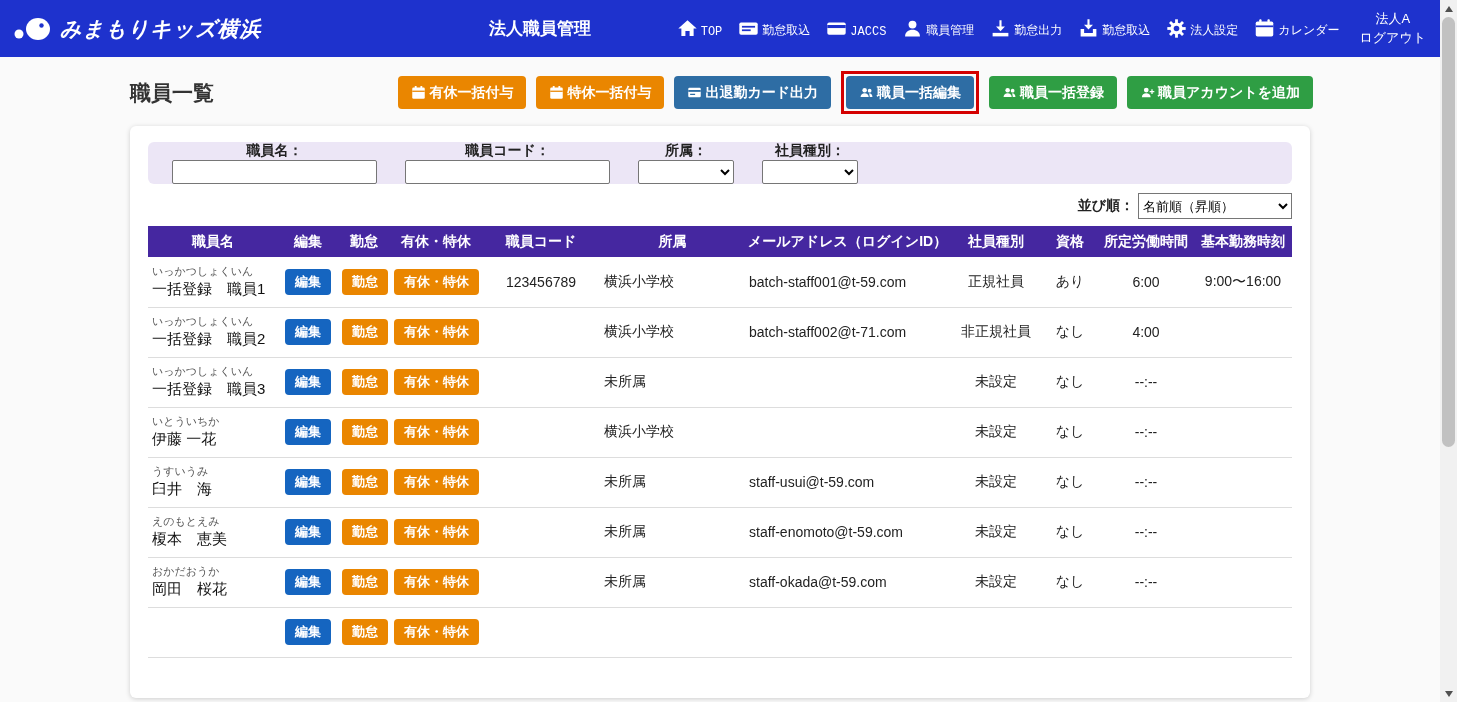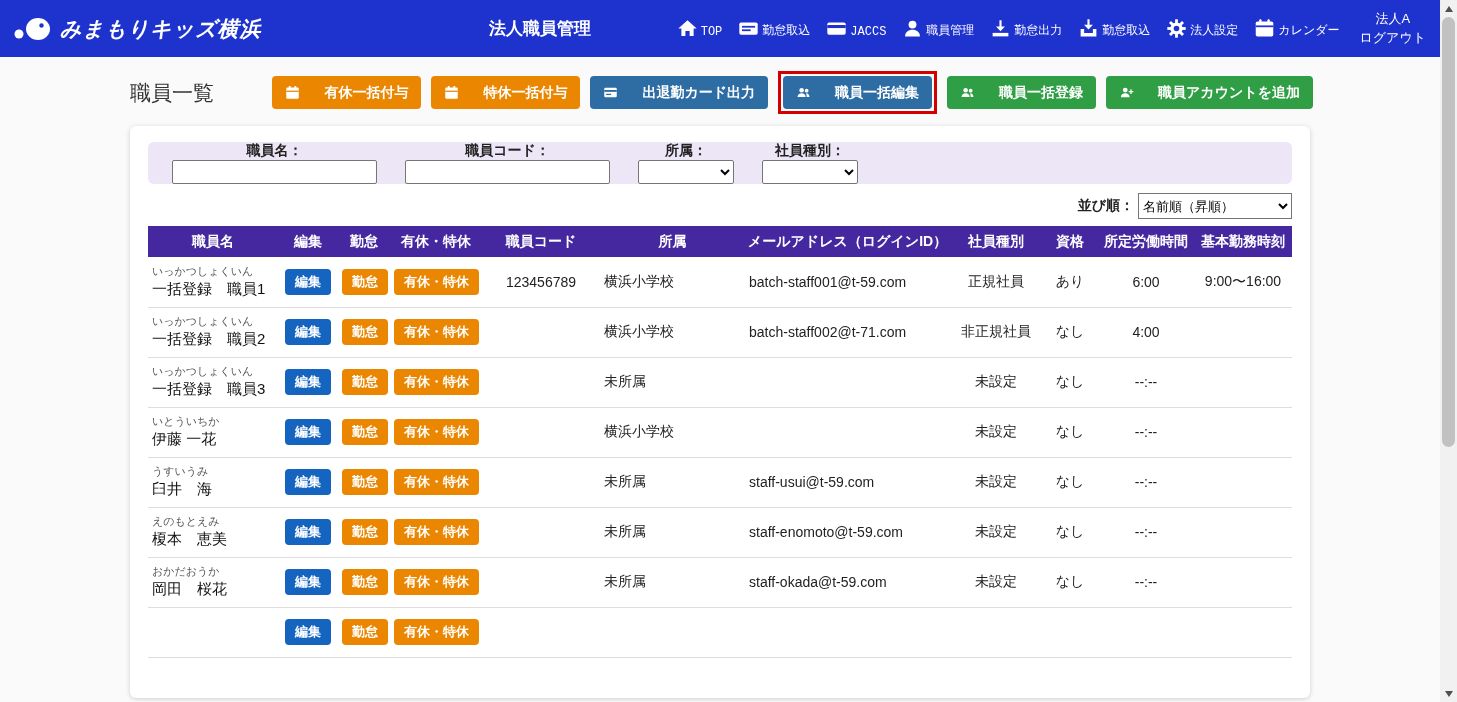--- a/index.html
+++ b/index.html
@@ -24,25 +24,25 @@
   }
   .header-nav { margin-left:auto; display:flex; align-items:center; gap:15px; }
   .nav-item { display:flex; flex-direction:row; align-items:flex-end; gap:2px; cursor:pointer; min-width:44px;font-family:Liberation Mono, monospace; }
   .nav-icon { width:23px; height:21px; display:block; }
   .nav-label { font-size:12px; white-space:nowrap; }
   .logout-block { margin:0 14px 0 20px; text-align:center; font-size:13px; line-height:1.4; cursor:pointer; white-space:nowrap; }
 
   
   .page { position:absolute; top:57px; left:0; width:1440px; }
   .page-top { display:flex; align-items:center; margin:14px 0 0 130px; width:1183px; }
-  .page-title { font-size:21px; font-weight:normal; color:#333; }
+  .page-title { font-size:21px; font-weight:bold; color:#333; }
   .actions { margin-left:auto; display:flex; gap:10px; align-items:center; }
   .btn {
     height:33px; border:none; border-radius:4px; color:#fff; font-size:14px; font-weight:bold;
-    display:inline-flex; align-items:center; gap:24px; padding:0 13px; cursor:pointer; white-space:nowrap;text-align:right;
+    display:inline-flex; align-items:center; gap:3px; padding:0 13px; cursor:pointer; white-space:nowrap;text-align:right;
   }
   .btn-icon { width:15px; height:15px; display:block; }
   .btn-orange { background:var(--button-orange,#ea8600); }
   .btn-steel  { background:var(--button-steel-blue,#2e6da4); }
   .btn-green  { background:var(--button-green,#2f9e44); }
   .highlight { border:3px solid var(--highlight-red,#d40000); padding:2px; display:inline-flex; }
 
   
   .card {
     margin:12px 0 0 130px; width:1180px; height:572px; background:#fff;

